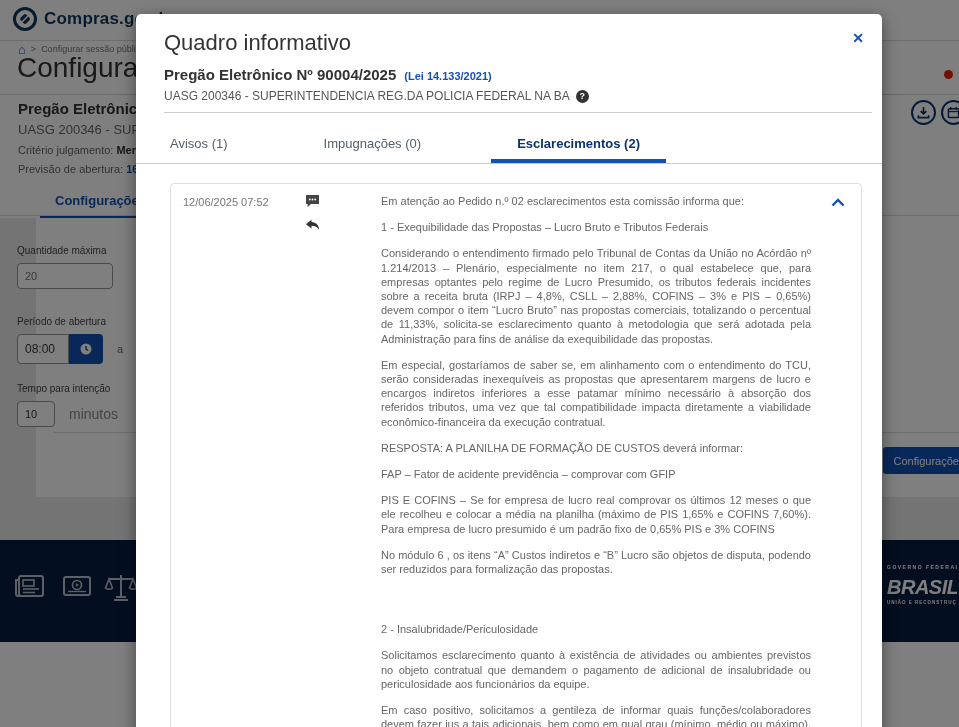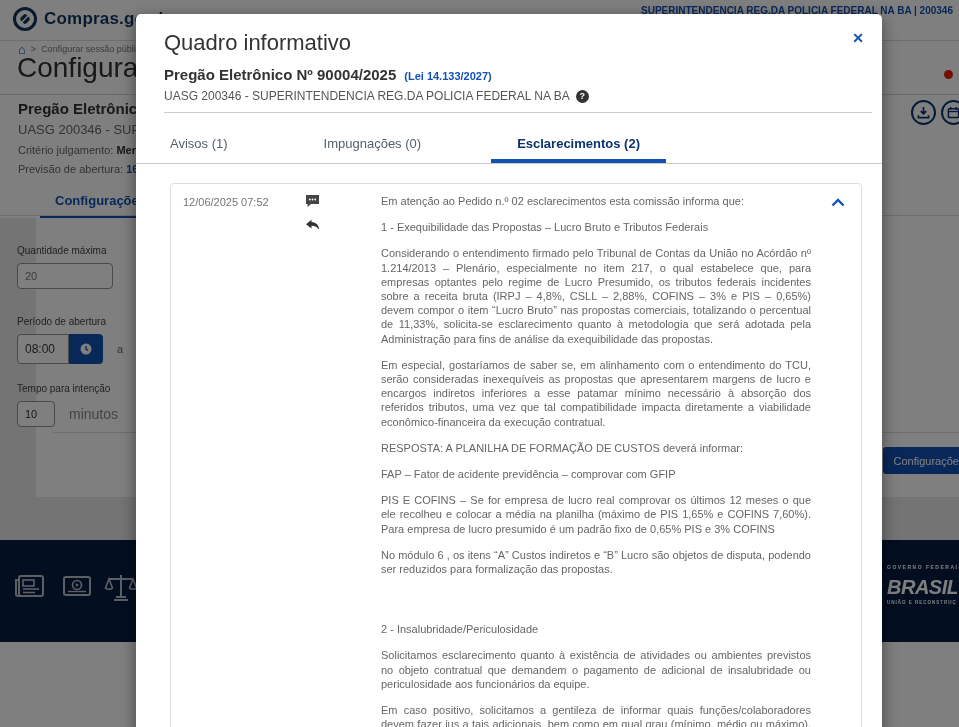--- a/index.html
+++ b/index.html
@@ -87,21 +87,20 @@
     <div class="logo">
       <span>
         <svg width="26" height="26" viewBox="0 0 26 26">
           <circle cx="13" cy="13" r="10.5" fill="none" stroke="#10365c" stroke-width="3"></circle>
           <rect x="9" y="9" width="8" height="8" rx="2" fill="#10365c" transform="rotate(45 13 13)"></rect>
           <line x1="10" y1="16" x2="16" y2="10" stroke="#fff" stroke-width="1.5"></line>
         </svg>
       </span>
       <span class="logo-text">Compras.gov.br</span>
     </div>
-    <div class="org-text">SUPERINTENDENCIA REG.DA POLICIA FEDERAL NA BA | 200346</div>
   </div>
 
   <div class="crumbs">
     <span class="home-glyph">⌂</span>
     <span>&gt;</span>
     <span>Configurar sessão pública</span>
   </div>
 
   <h1 class="page-title">Configurar</h1>
   <div class="section-rule"></div>
@@ -220,21 +219,21 @@
 
 <div id="overlay"></div>
 
 <div id="modal">
   <div class="m-head">
     <span class="m-title">Quadro informativo</span>
     <span class="m-close">✕</span>
   </div>
   <div class="m-sub">
     <span class="m-sub-title">Pregão Eletrônico Nº 90004/2025</span>
-    <span class="m-law">(Lei 14.133/2027)</span>
+    <span class="m-law">(Lei 14.133/2021)</span>
   </div>
   <div class="m-uasg">
     <span>UASG 200346 - SUPERINTENDENCIA REG.DA POLICIA FEDERAL NA BA</span>
     <span class="q-icon">?</span>
   </div>
   <hr class="m-rule">
 
   <div class="m-tabs">
 
       <span class="mtab">Avisos (1)</span>

